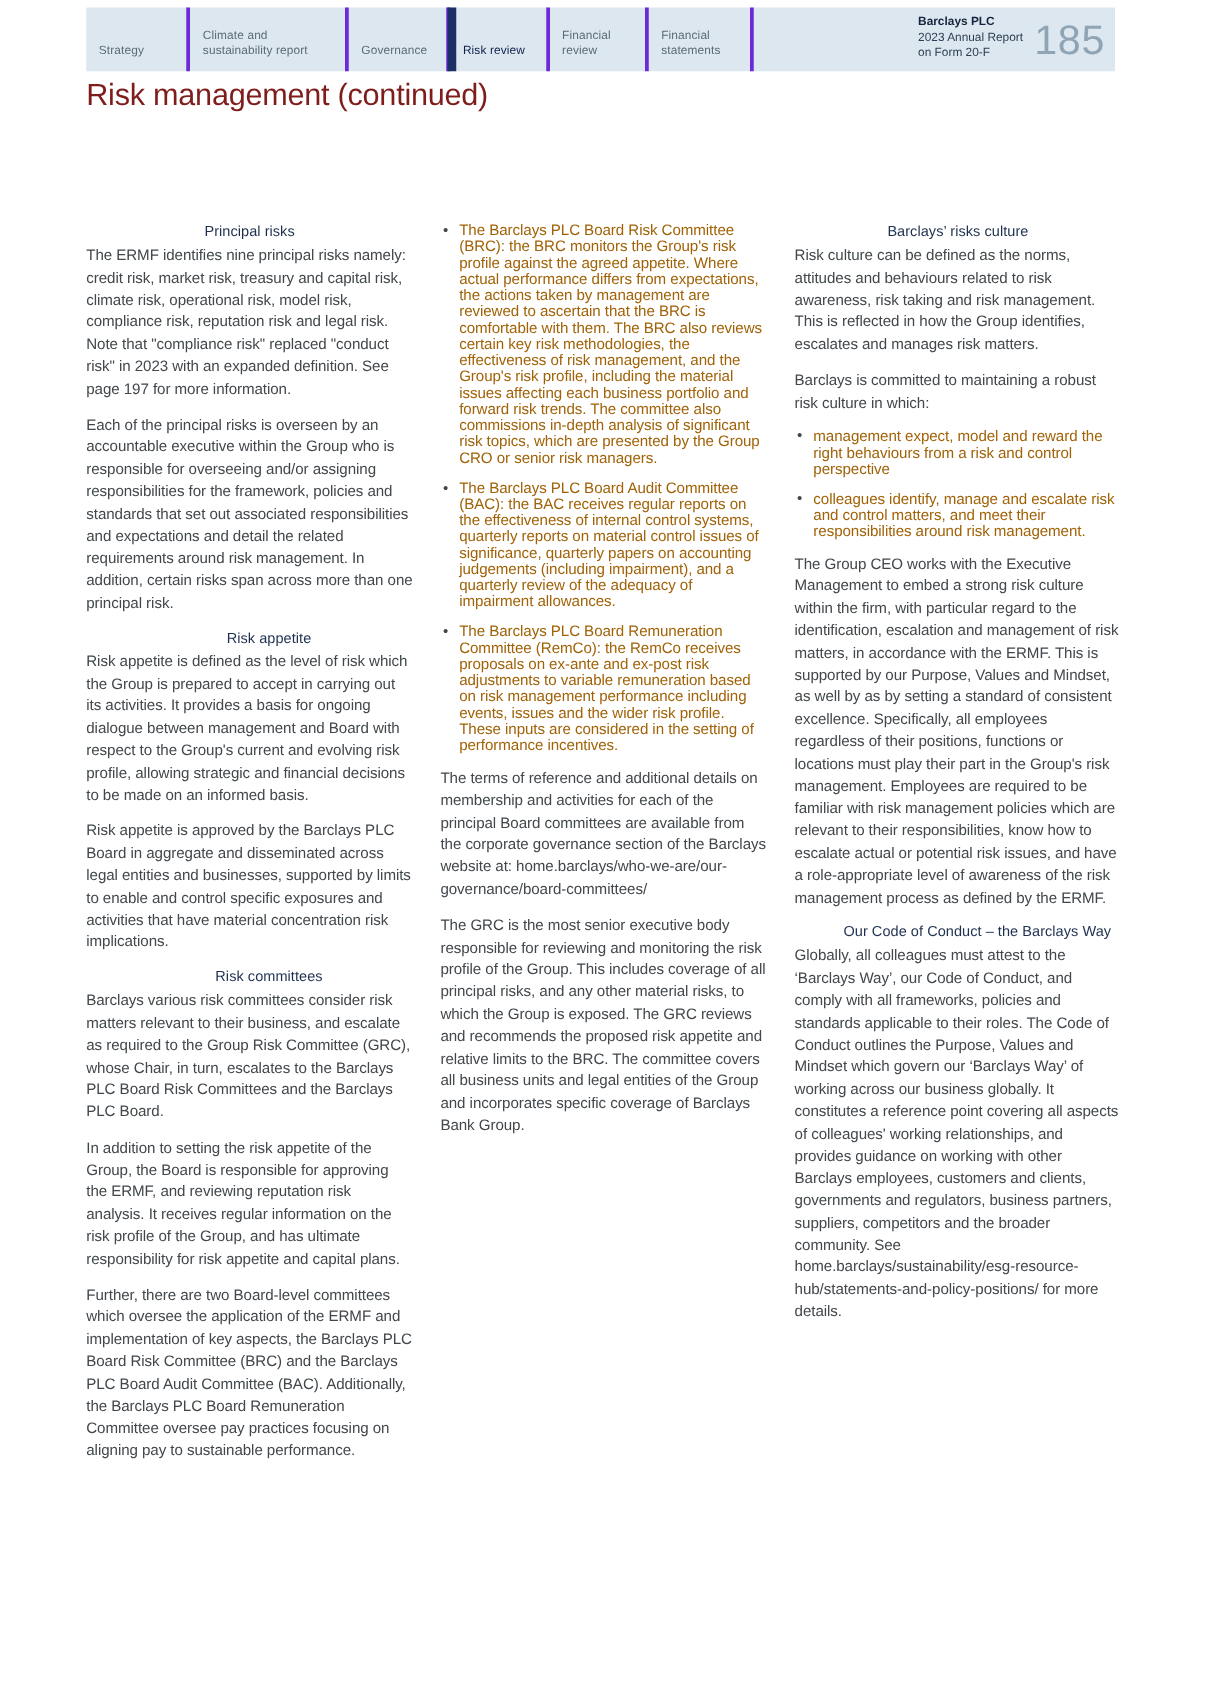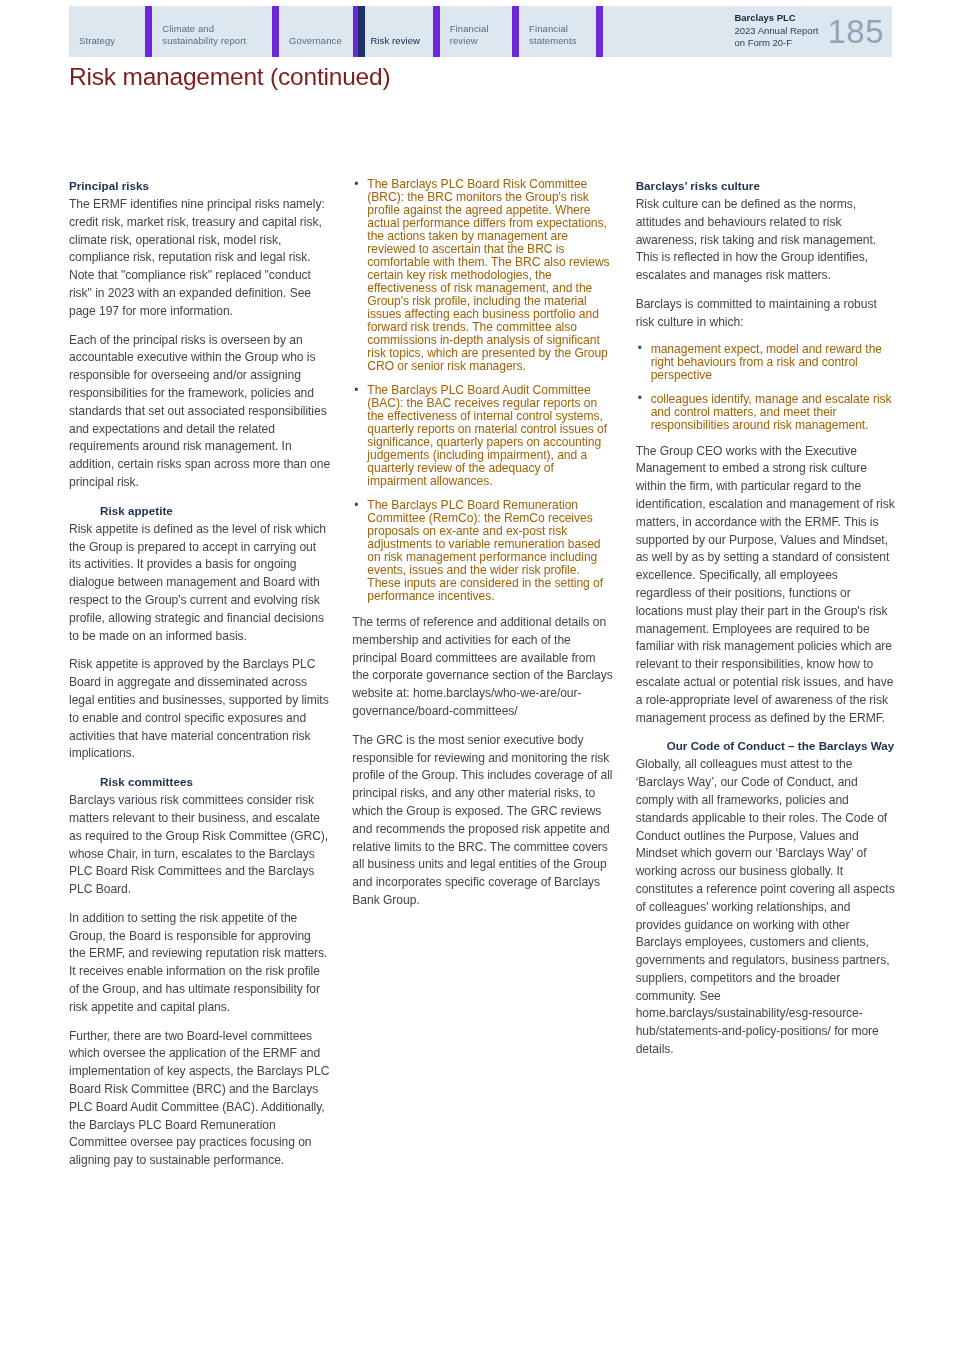--- a/index.html
+++ b/index.html
@@ -26,21 +26,21 @@
     background: #dce7ef;
     display: flex;
     align-items: stretch;
   }
   .nav-tab {
     position: relative;
     display: flex;
     align-items: flex-end;
     padding: 0 10px 10px 10px;
     box-sizing: border-box;
-    border-right: 7px solid #6d28d9;
+    border-right: 3px solid #6d28d9;
     font-size: 9.5px;
     line-height: 12px;
     color: #5b6b76;
     letter-spacing: 0.1px;
   }
   .nav-tab.t-strategy  { width: 84px; }
   .nav-tab.t-climate   { width: 128px; }
   .nav-tab.t-gov       { width: 82px; text-align: right; }
   .nav-tab.t-risk      { width: 80px; }
   .nav-tab.t-finrev    { width: 80px; }
@@ -110,24 +110,25 @@
     top: 178px;
     width: 828px;
     display: flex;
     gap: 22px;
   }
   .col { width: 262px; }
 
   h3.sub {
     font-size: 11.6px;
     line-height: 15px;
-    font-weight: bold;
+    font-weight: normal;
     color: #1e3050;
     margin: 0 0 3px 0;
     letter-spacing: 0.05px;
+    text-align: center;
   }
   .col .block + .block h3.sub { margin-top: 0; padding-left: 31px; }
 
   p.para {
     font-size: 12.1px;
     line-height: 17.8px;
     margin: 0 0 11px 0;
     color: #41474b;
     letter-spacing: -0.05px;
   }
@@ -206,21 +207,21 @@
 
     <div class="block">
       <h3 class="sub">Risk appetite</h3>
       <p class="para">Risk appetite is defined as the level of risk which the Group is prepared to accept in carrying out its activities. It provides a basis for ongoing dialogue between management and Board with respect to the Group's current and evolving risk profile, allowing strategic and financial decisions to be made on an informed basis.</p>
       <p class="para">Risk appetite is approved by the Barclays PLC Board in aggregate and disseminated across legal entities and businesses, supported by limits to enable and control specific exposures and activities that have material concentration risk implications.</p>
     </div>
 
     <div class="block">
       <h3 class="sub">Risk committees</h3>
       <p class="para">Barclays  various risk committees consider risk matters relevant to their business, and escalate as required to the Group Risk Committee (GRC), whose Chair, in turn, escalates to the Barclays PLC Board Risk Committees and the Barclays PLC Board.</p>
-      <p class="para">In addition to setting the risk appetite of the Group, the Board is responsible for approving the ERMF, and reviewing reputation risk matters. It receives enable information on the risk profile of the Group, and has ultimate responsibility for risk appetite and capital plans.</p>
+      <p class="para">In addition to setting the risk appetite of the Group, the Board is responsible for approving the ERMF, and reviewing reputation risk analysis. It receives regular information on the risk profile of the Group, and has ultimate responsibility for risk appetite and capital plans.</p>
       <p class="para">Further, there are two Board-level committees which oversee the application of the ERMF and implementation of key aspects, the Barclays PLC Board Risk Committee (BRC) and the Barclays PLC Board Audit Committee (BAC). Additionally, the Barclays PLC Board Remuneration Committee oversee pay practices focusing on aligning pay to sustainable performance.</p>
     </div>
 
   </div>
 
   <div class="col">
 
     <ul class="bullets">
       <li>The Barclays PLC Board Risk Committee (BRC): the BRC monitors the Group's risk profile against the agreed appetite. Where actual performance differs from expectations, the actions taken by management are reviewed to ascertain that the BRC is comfortable with them. The BRC also reviews certain key risk methodologies, the effectiveness of risk management, and the Group's risk profile, including the material issues affecting each business portfolio and forward risk trends. The committee also commissions in-depth analysis of significant risk topics, which are presented by the Group CRO or senior risk managers.</li>
       <li>The Barclays PLC Board Audit Committee (BAC): the BAC receives regular reports on the effectiveness of internal control systems, quarterly reports on material control issues of significance, quarterly papers on accounting judgements (including impairment), and a quarterly review of the adequacy of impairment allowances.</li>

